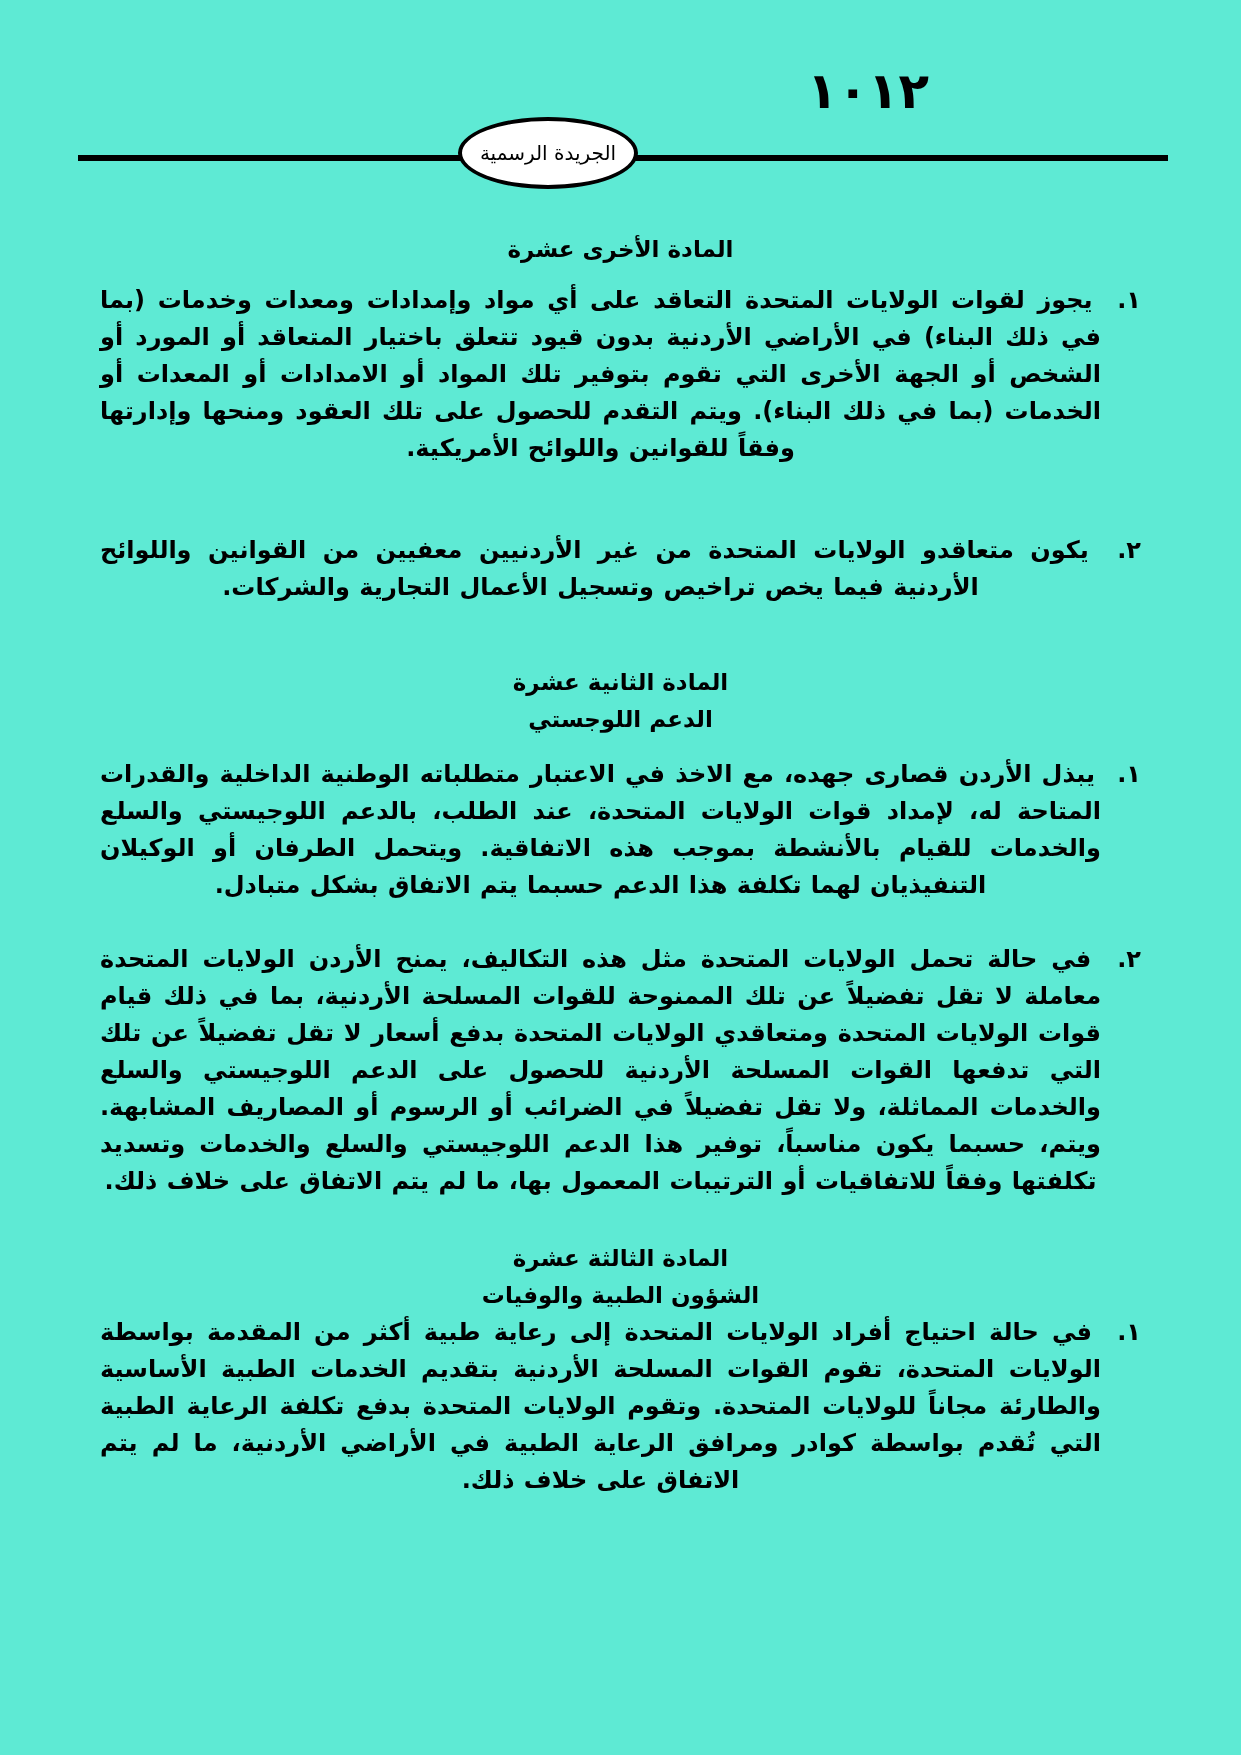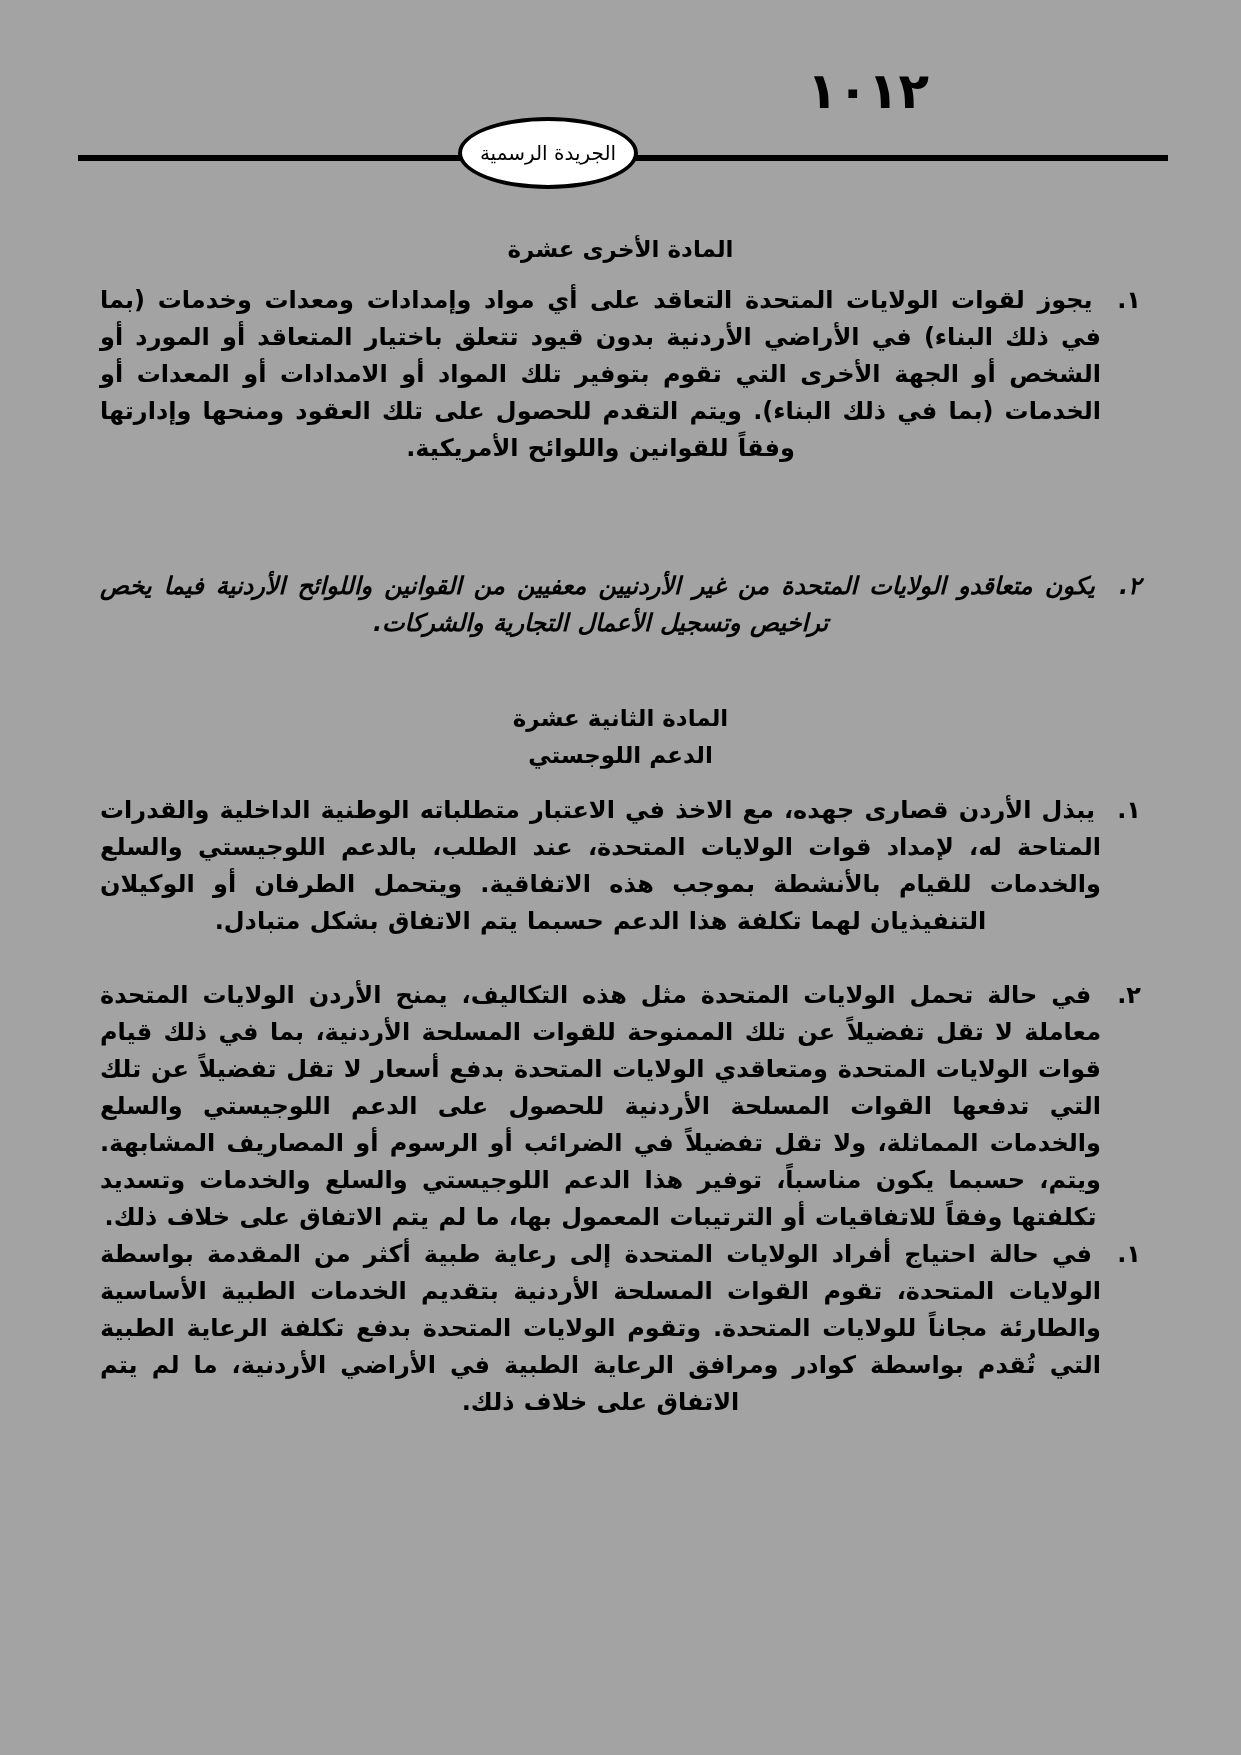--- a/index.html
+++ b/index.html
@@ -1,20 +1,20 @@
 <!DOCTYPE html>
 <html lang="ar" dir="rtl"><head>
 <meta charset="utf-8">
 <style>
   html, body { margin: 0; padding: 0; background: #ffffff; }
   .page {
     position: relative;
     width: 1241px;
     height: 1755px;
-    background: #a3a3a3;
+    background: #5eead4;
     color: #000000;
     font-family: "DejaVu Sans", sans-serif;
     direction: rtl;
     overflow: hidden;
   }
   
   .page-number {
     position: absolute;
     top: 66px;
     left: 793px;
@@ -72,21 +72,21 @@
     text-align: justify;
     text-align-last: center;
     padding-right: 40px;
     text-indent: -40px;
     word-spacing: 1px;
   }
   .para-num { margin-left: 12px; }
   
   .mt-h1   { margin-top: 26px; }
   .mt-p1   { margin-top: 14px; }
-  .mt-gap  { margin-top: 101px; font-style: italic; }
+  .mt-gap  { margin-top: 65px; }
   .mt-h12  { margin-top: 58px; }
   .mt-p121 { margin-top: 18px; }
   .mt-p122 { margin-top: 37px; }
   .mt-h13  { margin-top: 40px; }
   .mt-p131 { }
 </style>
 </head>
 <body>
 
 <div class="page">
@@ -121,20 +121,24 @@
     <p class="para mt-p121">
       <span class="para-num">١.</span>
       <span>يبذل الأردن قصارى جهده، مع الاخذ في الاعتبار متطلباته الوطنية الداخلية والقدرات المتاحة له، لإمداد قوات الولايات المتحدة، عند الطلب، بالدعم اللوجيستي والسلع والخدمات للقيام بالأنشطة بموجب هذه الاتفاقية. ويتحمل الطرفان أو الوكيلان التنفيذيان لهما تكلفة هذا الدعم حسبما يتم الاتفاق بشكل متبادل.</span>
     </p>
 
     <p class="para mt-p122">
       <span class="para-num">٢.</span>
       <span>في حالة تحمل الولايات المتحدة مثل هذه التكاليف، يمنح الأردن الولايات المتحدة معاملة لا تقل تفضيلاً عن تلك الممنوحة للقوات المسلحة الأردنية، بما في ذلك قيام قوات الولايات المتحدة ومتعاقدي الولايات المتحدة بدفع أسعار لا تقل تفضيلاً عن تلك التي تدفعها القوات المسلحة الأردنية للحصول على الدعم اللوجيستي والسلع والخدمات المماثلة، ولا تقل تفضيلاً في الضرائب أو الرسوم أو المصاريف المشابهة. ويتم، حسبما يكون مناسباً، توفير هذا الدعم اللوجيستي والسلع والخدمات وتسديد تكلفتها وفقاً للاتفاقيات أو الترتيبات المعمول بها، ما لم يتم الاتفاق على خلاف ذلك.</span>
     </p>
 
+    <div class="article-heading mt-h13">
+      <div class="article-title">المادة الثالثة عشرة</div>
+      <div class="article-subtitle">الشؤون الطبية والوفيات</div>
+    </div>
 
     <p class="para mt-p131">
       <span class="para-num">١.</span>
       <span>في حالة احتياج أفراد الولايات المتحدة إلى رعاية طبية أكثر من المقدمة بواسطة الولايات المتحدة، تقوم القوات المسلحة الأردنية بتقديم الخدمات الطبية الأساسية والطارئة مجاناً للولايات المتحدة. وتقوم الولايات المتحدة بدفع تكلفة الرعاية الطبية التي تُقدم بواسطة كوادر ومرافق الرعاية الطبية في الأراضي الأردنية، ما لم يتم الاتفاق على خلاف ذلك.</span>
     </p>
 
   </div>
 </div>
 
 </body></html>

